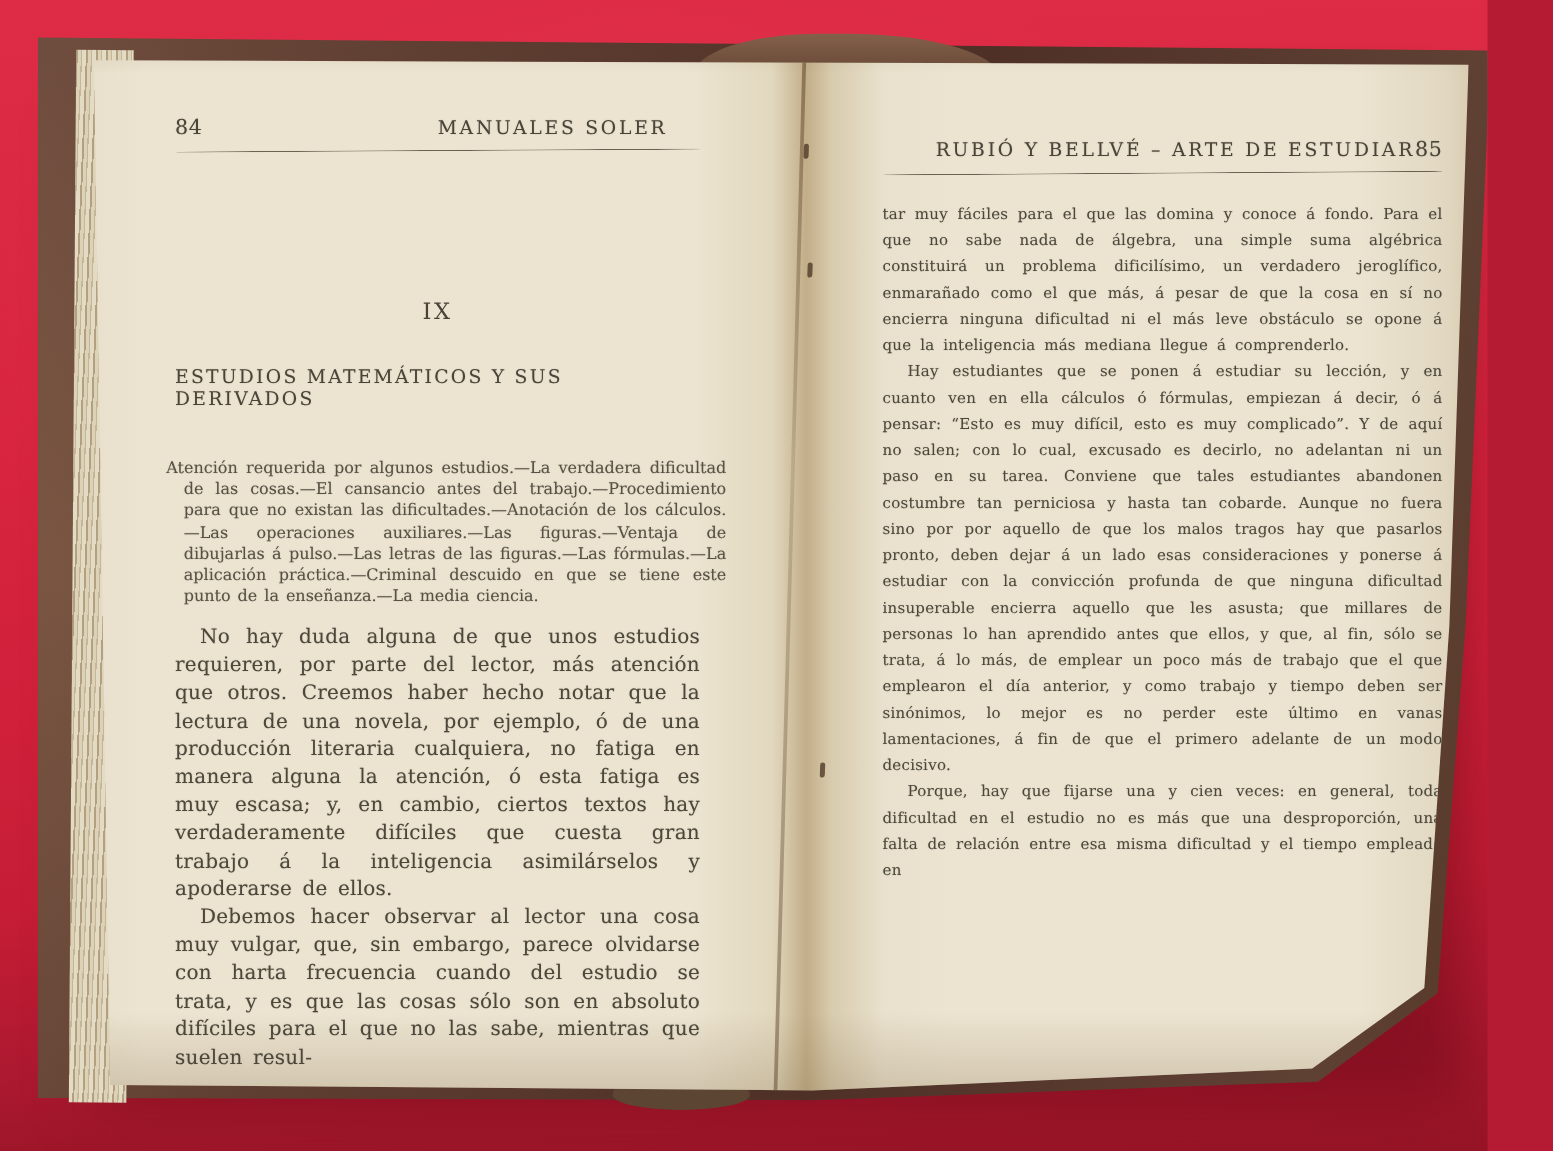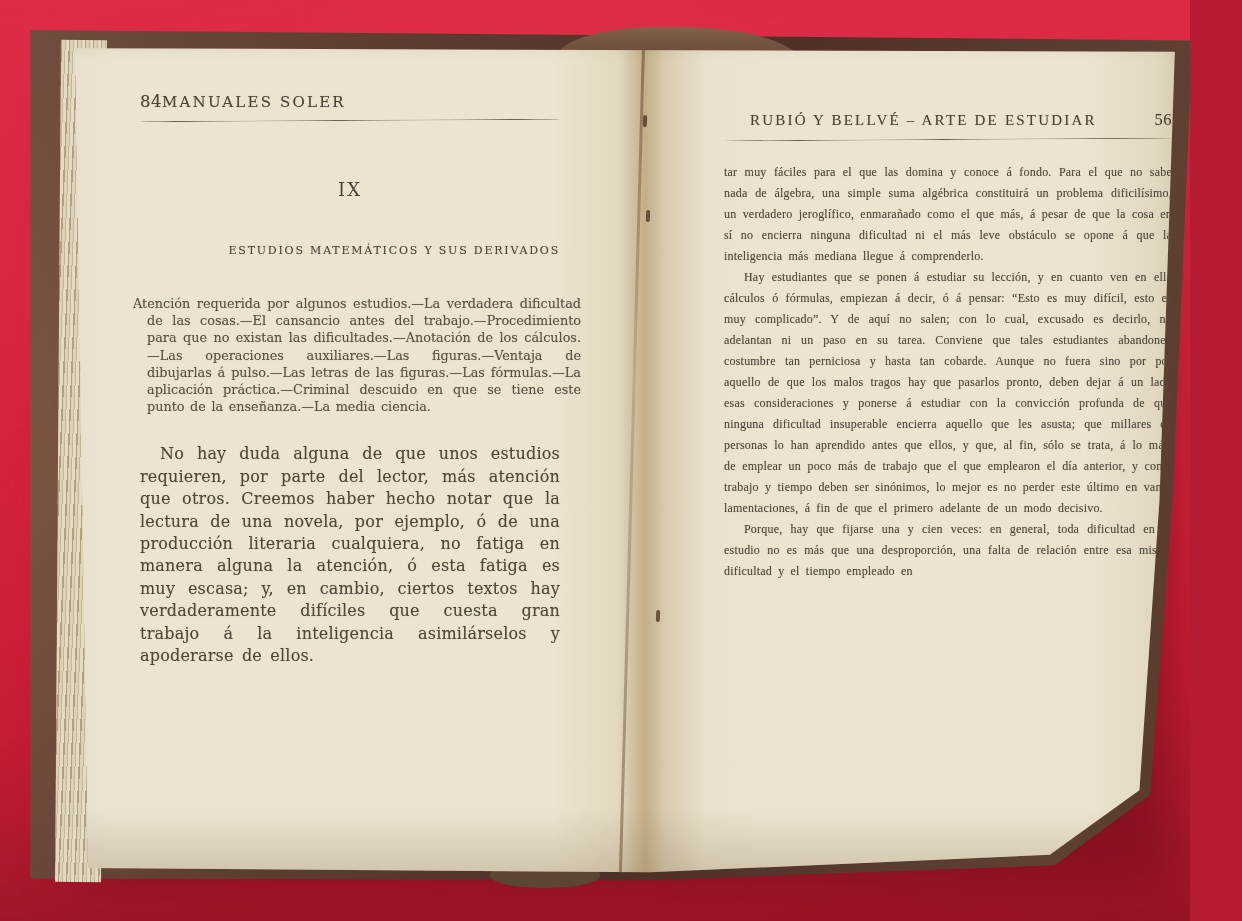--- a/index.html
+++ b/index.html
@@ -59,59 +59,59 @@
   }
   .stitch.s1{left:621px; top:99px;}
   .stitch.s2{left:624px; top:194px;}
   .stitch.s3{left:634px; top:594px;}
 
   .page{position:absolute; color:#4d483c;}
   .page-left{left:53px; top:32px; width:572px; height:822px;}
   .page-right{left:625px; top:36px; width:528px; height:800px;}
 
   .content-l{margin-left:65px; width:420px;}
-  .content-r{margin-left:77px; width:448px;font-family:Liberation Serif, serif;}
+  .content-r{margin-left:59px; width:448px;}
 
   .page-header{
     display:flex; align-items:baseline;
     font-size:15px; letter-spacing:2.2px; color:#4a4438;
     text-shadow:0 0 1px rgba(74,68,56,0.35);
   }
   .page-left .page-header{margin-top:44px;}
   .page-right .page-header{margin-top:58px;}
   .pagenum{font-size:16.5px; letter-spacing:0.5px;}
-  .running-title{flex:1; text-align:left;}
+  .running-title{flex:1; text-align:right;}
   .header-spacer{width:26px;}
   .header-rule{
     height:0; border-top:1.8px solid rgba(72,62,46,0.78);
     border-radius:50%/3px; margin-top:9px; transform:rotate(-0.35deg);
   }
   .chapter-number{
     text-align:center; font-size:18px; letter-spacing:2px; color:#4a4438;
-    margin-top:58px;
+    margin-top:118px;
   }
   .chapter-title{
-    text-align:right; font-size:11px; letter-spacing:1.8px; color:#4a4438;
-    margin-top:44px; text-shadow:0 0 1px rgba(74,68,56,0.3);
+    text-align:left; font-size:15px; letter-spacing:1.8px; color:#4a4438;
+    margin-top:32px; text-shadow:0 0 1px rgba(74,68,56,0.3);
   }
   .chapter-summary{
     margin-top:38px; margin-left:-7px; width:434px;
     font-size:12.8px; line-height:17.2px; text-align:justify;
     color:#575144; padding-left:14px; text-indent:-14px;
     text-shadow:0 0 1px rgba(87,81,68,0.35);
     word-spacing:1.5px;
   }
   .body-par{
     margin:0; text-align:justify; color:#4c473a;
     letter-spacing:0.2px; word-spacing:3px;
     text-shadow:0 0 1px rgba(76,71,58,0.32);
   }
   .page-left .body-par{font-size:16px; line-height:22.4px;}
   .page-right .body-par{font-size:12px; line-height:21px;}
-  .page-left .first-par{margin-top:28px;}
+  .page-left .first-par{margin-top:12px;}
   .page-right .first-par{margin-top:22px;}
   .indent{text-indent:20px;}
 </style>
 </head>
 <body>
 
 <div class="scene">
   <div class="book">
     <div class="book-shadow"></div>
     <div class="cover"></div>
@@ -132,29 +132,30 @@
             <span class="running-title">MANUALES SOLER</span>
             <span class="header-spacer"></span>
           </div>
           <div class="header-rule"></div>
 
           <div class="chapter-number">IX</div>
           <div class="chapter-title">ESTUDIOS MATEMÁTICOS Y SUS DERIVADOS</div>
           <div class="chapter-summary">Atención requerida por algunos estudios.—La verdadera dificultad de las cosas.—El cansancio antes del trabajo.—Procedimiento para que no existan las dificultades.—Anotación de los cálculos.—Las operaciones auxiliares.—Las figuras.—Ventaja de dibujarlas á pulso.—Las letras de las figuras.—Las fórmulas.—La aplicación práctica.—Criminal descuido en que se tiene este punto de la enseñanza.—La media ciencia.</div>
 
           <p class="body-par first-par indent">No hay duda alguna de que unos estudios requieren, por parte del lector, más atención que otros. Creemos haber hecho notar que la lectura de una novela, por ejemplo, ó de una producción literaria cualquiera, no fatiga en manera alguna la atención, ó esta fatiga es muy escasa; y, en cambio, ciertos textos hay verdaderamente difíciles que cuesta gran trabajo á la inteligencia asimilárselos y apoderarse de ellos.</p>
+          <p class="body-par indent">Debemos hacer observar al lector una cosa muy vulgar, que, sin embargo, parece olvidarse con harta frecuencia cuando del estudio se trata, y es que las cosas sólo son en absoluto difíciles para el que no las sabe, mientras que suelen resul-</p>
         </div>
       </div>
 
       <div class="page page-right">
         <div class="content-r">
           <div class="page-header">
             <span class="header-spacer"></span>
             <span class="running-title">RUBIÓ Y BELLVÉ – ARTE DE ESTUDIAR</span>
-            <span class="pagenum">56</span>
+            <span class="pagenum">85</span>
           </div>
           <div class="header-rule"></div>
 
           <p class="body-par first-par">tar muy fáciles para el que las domina y conoce á fondo. Para el que no sabe nada de álgebra, una simple suma algébrica constituirá un problema dificilísimo, un verdadero jeroglífico, enmarañado como el que más, á pesar de que la cosa en sí no encierra ninguna dificultad ni el más leve obstáculo se opone á que la inteligencia más mediana llegue á comprenderlo.</p>
           <p class="body-par indent">Hay estudiantes que se ponen á estudiar su lección, y en cuanto ven en ella cálculos ó fórmulas, empiezan á decir, ó á pensar: “Esto es muy difícil, esto es muy complicado”. Y de aquí no salen; con lo cual, excusado es decirlo, no adelantan ni un paso en su tarea. Conviene que tales estudiantes abandonen costumbre tan perniciosa y hasta tan cobarde. Aunque no fuera sino por por aquello de que los malos tragos hay que pasarlos pronto, deben dejar á un lado esas consideraciones y ponerse á estudiar con la convicción profunda de que ninguna dificultad insuperable encierra aquello que les asusta; que millares de personas lo han aprendido antes que ellos, y que, al fin, sólo se trata, á lo más, de emplear un poco más de trabajo que el que emplearon el día anterior, y como trabajo y tiempo deben ser sinónimos, lo mejor es no perder este último en vanas lamentaciones, á fin de que el primero adelante de un modo decisivo.</p>
           <p class="body-par indent">Porque, hay que fijarse una y cien veces: en general, toda dificultad en el estudio no es más que una desproporción, una falta de relación entre esa misma dificultad y el tiempo empleado en</p>
         </div>
       </div>
     </div>
   </div>

